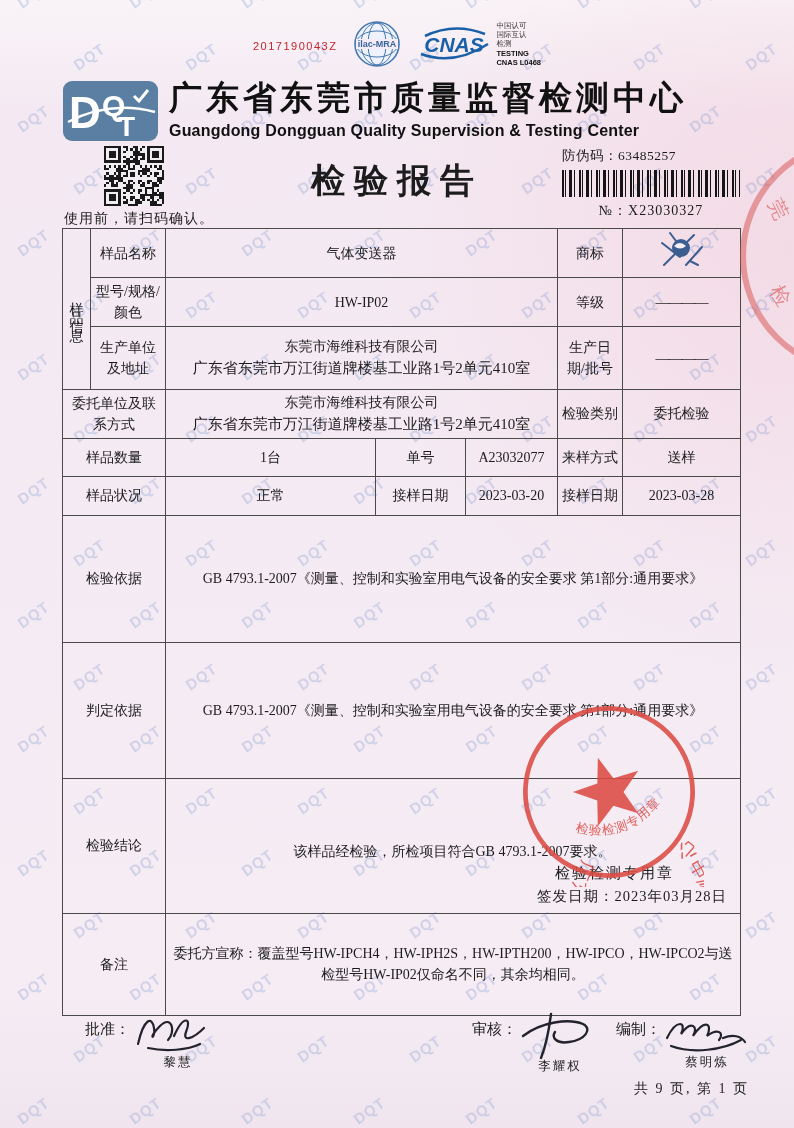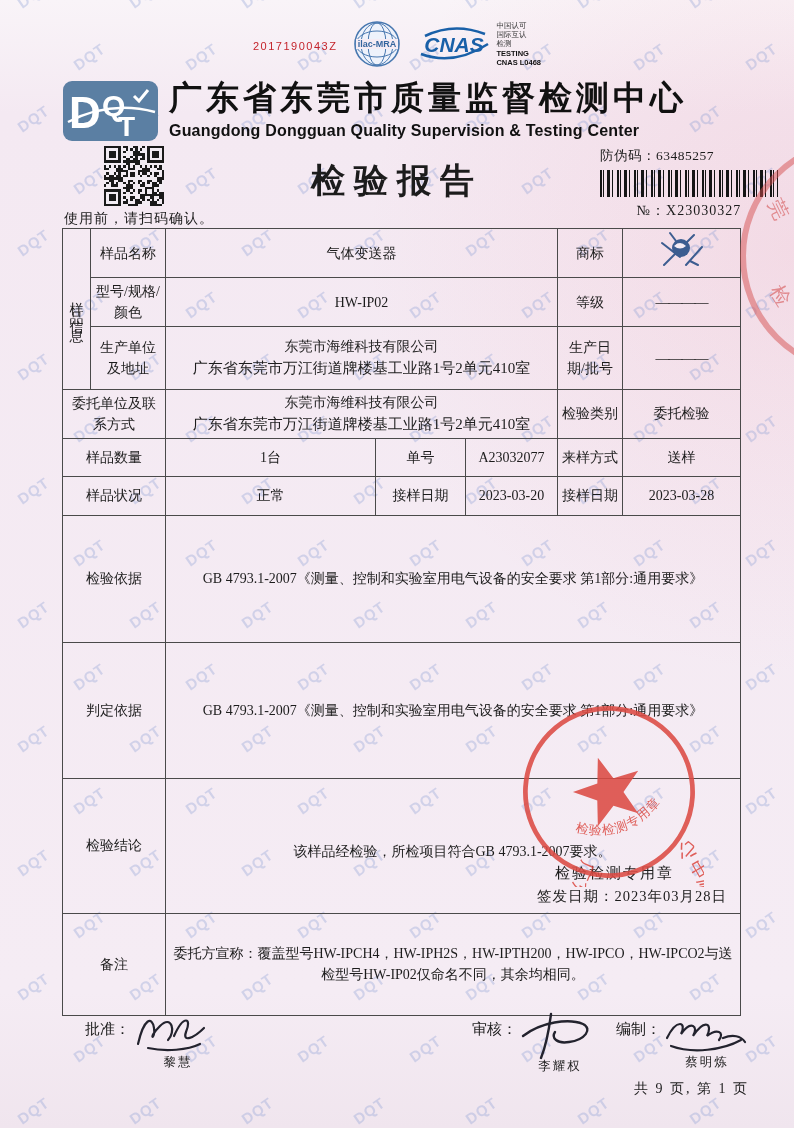--- a/index.html
+++ b/index.html
@@ -28,21 +28,21 @@
   .brand-row{position:absolute;top:80px;left:62px;display:flex;gap:10px;align-items:flex-start;z-index:2;}
   .title-cn{font-family:"Liberation Sans","DejaVu Sans",sans-serif;font-weight:bold;font-size:33px;
     letter-spacing:4px;color:#111;line-height:1.1;white-space:nowrap;}
   .title-en{font-family:"Liberation Sans","DejaVu Sans",sans-serif;font-weight:bold;font-size:16px;
     color:#111;margin-top:6px;letter-spacing:.2px;white-space:nowrap;}
   
   .qr-block{position:absolute;left:104px;top:146px;z-index:2;}
   .qr-note{position:absolute;left:64px;top:210px;font-size:14px;letter-spacing:1px;z-index:2;}
   .report-title{position:absolute;top:158px;left:0;width:100%;text-align:center;font-size:34px;
     font-weight:600;letter-spacing:9px;z-index:2;}
-  .right-codes{position:absolute;left:562px;top:147px;width:178px;z-index:2;margin-left:38px;}
+  .right-codes{position:absolute;left:562px;top:147px;width:178px;z-index:2;}
   .sec-line{font-size:13.5px;letter-spacing:.5px;}
   .barcode{height:27px;margin-top:5px;background-image:
     repeating-linear-gradient(90deg,#151515 0 2px,transparent 2px 3px,#151515 3px 4px,transparent 4px 7px,
       #151515 7px 10px,transparent 10px 12px,#151515 12px 13px,transparent 13px 17px);}
   .no-line{font-size:14px;text-align:center;margin-top:5px;letter-spacing:1px;}
   
   table.report{position:absolute;left:62px;top:228px;width:678px;z-index:2;
     border-collapse:collapse;table-layout:fixed;}
   table.report td{border:1px solid #4a4a4a;font-size:14px;text-align:center;vertical-align:middle;
     padding:2px 4px;line-height:1.5;background:transparent;color:#1c1c1c;overflow:hidden;}

